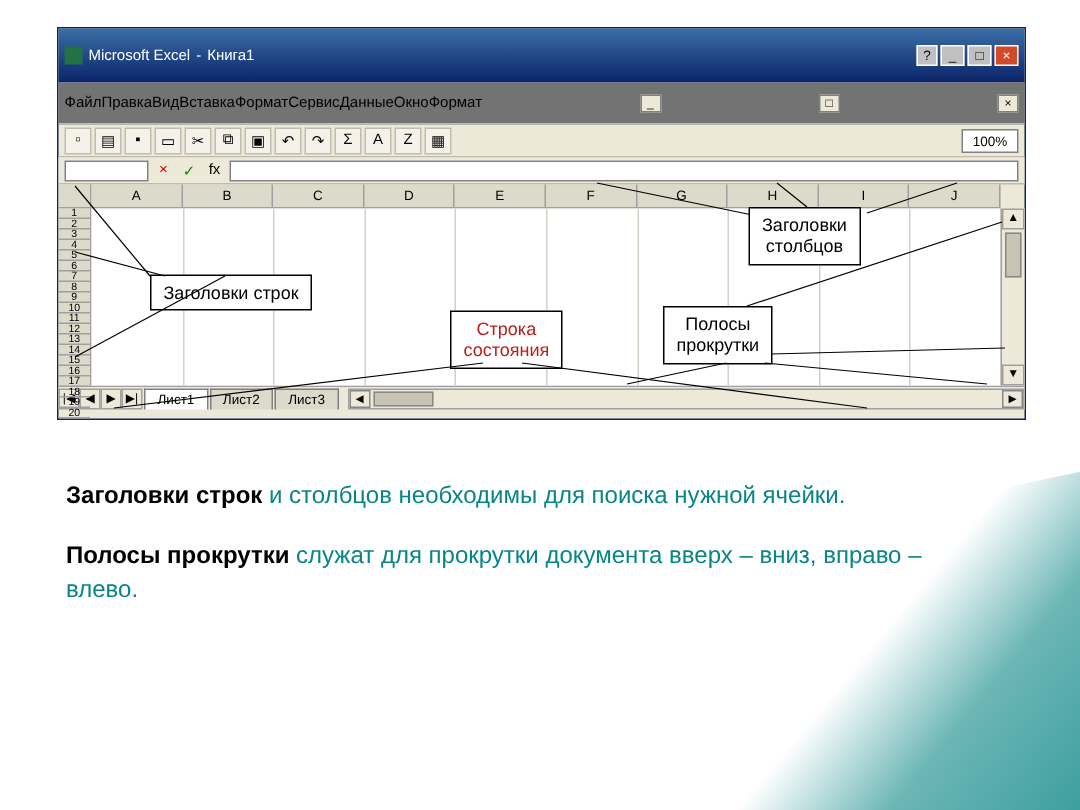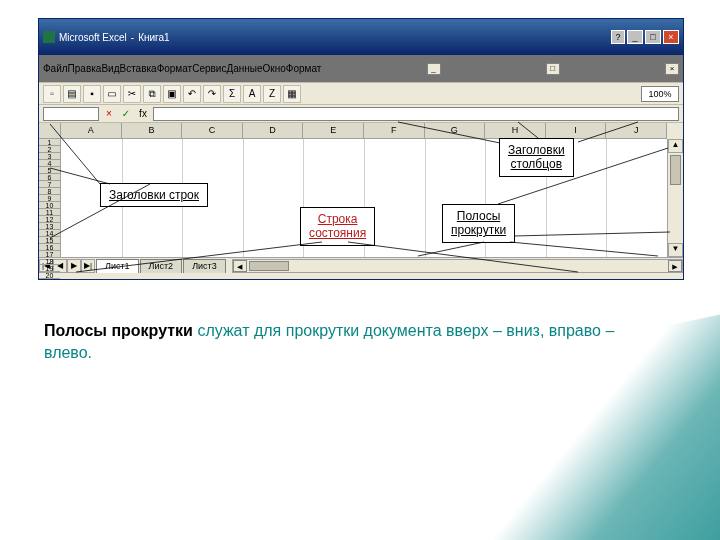--- a/index.html
+++ b/index.html
@@ -49,21 +49,21 @@
   .tabrow .tab { padding: 0 8px; background: #fff; border: 1px solid #808080; border-bottom: none; height: 14px; line-height: 13px; margin-left: 1px; }
   .tabrow .tab.inactive { background: #dcdacb; }
   .tabrow .hscroll { flex: 1; margin-left: 6px; height: 14px; background: #ece9d8; border: 1px solid #a0a0a0; position: relative; }
   .tabrow .hscroll .sbtn2 { position: absolute; width: 14px; height: 12px; border: 1px solid #888; background: #ece9d8; font-size: 7px; text-align: center; line-height: 11px; }
   .tabrow .hscroll .thumb2 { position: absolute; left: 16px; top: 1px; height: 10px; width: 40px; background: #c8c4b4; border: 1px solid #888; }
   
   .statusbar { height: 14px; background: #ece9d8; border-top: 1px solid #a0a0a0; display: flex; align-items: center; font-size: 9px; padding: 0 6px; }
   .statusbar .sp { flex: 1; }
   .statusbar .cell { border-left: 1px solid #a0a0a0; padding: 0 8px; }
   
-  .callout { position: absolute; background: #fff; border: 1px solid #000; padding: 4px 8px; font-size: 12px; text-align: center; line-height: 1.2; text-decoration: underline; }
+  .callout { position: absolute; background: #fff; border: 1px solid #000; padding: 4px 8px; font-size: 12px; text-align: center; line-height: 1.2; }
   
   svg.lines { position: absolute; left: 38px; top: 18px; width: 646px; height: 262px; pointer-events: none; }
   svg.lines line { stroke: #000; stroke-width: 0.8; }
   
   .explain { position: absolute; left: 44px; top: 320px; width: 620px; font-family: Verdana, sans-serif; font-size: 16px; line-height: 1.4; }
   .explain p { margin-bottom: 18px; }
   .explain b { font-weight: bold; }
   .teal { color: #0a8585; }
   
   .deco { position: absolute; right: -60px; bottom: -60px; width: 360px; height: 260px; background: linear-gradient(135deg, rgba(10,133,133,0) 40%, rgba(10,133,133,0.6) 60%, rgba(10,133,133,0.9) 100%); transform: skewY(-12deg); pointer-events: none; }
@@ -226,16 +226,17 @@
   <line x1="284" y1="224" x2="38" y2="254"></line>
   <line x1="310" y1="224" x2="540" y2="254"></line>
 
   <line x1="446" y1="224" x2="380" y2="238"></line>
   <line x1="472" y1="224" x2="620" y2="238"></line>
   <line x1="460" y1="186" x2="630" y2="130"></line>
   <line x1="476" y1="218" x2="632" y2="214"></line>
 </svg>
 
 <div class="explain">
+  <p><b>Заголовки строк</b><span class="teal"> и столбцов</span><span class="teal"> необходимы для поиска нужной ячейки.</span></p>
   <p><b>Полосы прокрутки</b><span class="teal"> служат для прокрутки документа вверх – вниз, вправо – влево.</span></p>
 </div>
 
 <div class="deco"></div>
 
 </body></html>

